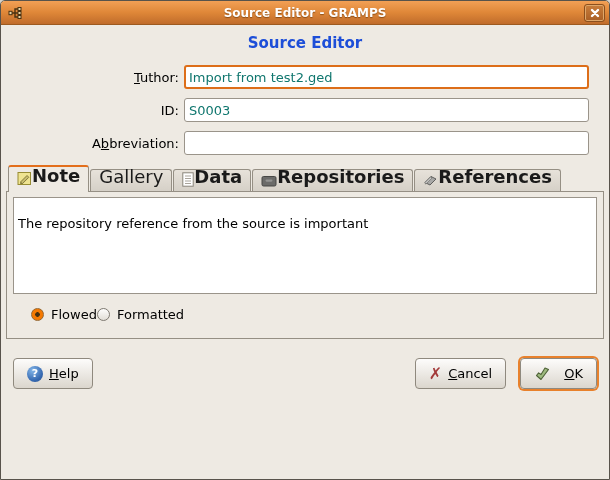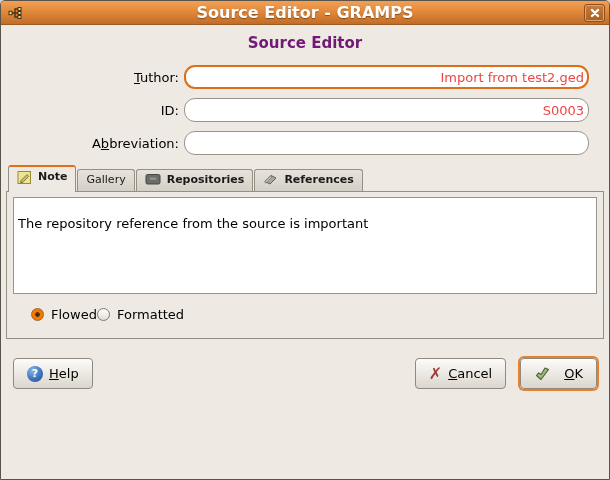--- a/index.html
+++ b/index.html
@@ -14,61 +14,61 @@
 
   
   .titlebar {
     height:24px; display:flex; align-items:center;
     background:linear-gradient(#F2A055 0%, #DF8738 50%, #C06C2B 100%);
     border-bottom:1px solid #9D5A1F; padding:0 4px; position:relative;
   }
   .app-icon { width:18px; height:18px; margin-left:2px; flex:0 0 auto; }
   .tb-title {
     position:absolute; left:0; right:0; text-align:center;
-    color:#fff; font-weight:bold; font-size:16px;
+    color:#fff; font-weight:bold; font-size:12px;
     text-shadow:0 1px 1px rgba(80,40,0,.55); pointer-events:none;
   }
   .close-btn {
     margin-left:auto; width:21px; height:18px; border-radius:3px;
     background:linear-gradient(#C97E3C,#A95E24);
     border:1px solid #8C4F1D; box-shadow:inset 0 0 0 1px #DFA769;
     display:flex; align-items:center; justify-content:center; cursor:pointer;
   }
   .close-btn svg { display:block; }
 
   
   .heading {
-    text-align:center; font-size:15px; font-weight:bold; color:#701a75;
+    text-align:center; font-size:15px; font-weight:bold; color:#1d4ed8;
     margin:9px 0 13px 0;
   }
 
   
   .frow {
     display:flex; align-items:center; height:24px; margin:0 20px 9px 6px;
   }
   .frow label {
     width:172px; text-align:right; font-size:13px; color:#000;
     padding-right:0; flex:0 0 auto;
   }
   .mn { text-decoration:underline; }
   .txt {
     flex:1 1 auto; margin-left:5px; height:24px;
-    border:1px solid #9A948A; border-radius:11px;
+    border:1px solid #9A948A; border-radius:3px;
     background:#fff; font:13px "DejaVu Sans","Liberation Sans",sans-serif;
-    padding:1px 4px; color:#ef4444; outline:none;text-align:right;
+    padding:1px 4px; color:#0f766e; outline:none;
   }
   .txt.focused { border:2px solid #DD6E19; padding:0 3px; }
 
   
   .notebook { margin:3px 5px 0 5px; }
   .tabbar { display:flex; align-items:flex-end; height:27px; padding-left:2px; position:relative; z-index:2; }
   .tab {
-    display:inline-flex; align-items:flex-start; gap:6px;
+    display:inline-flex; align-items:flex-end; 
     border:1px solid #958F84; border-bottom:none; border-radius:3px 3px 0 0;
-    padding:3px 8px 4px 8px; font-size:11px; color:#1a1a1a;
+    padding:3px 8px 4px 8px; font-size:18px; color:#1a1a1a;
     background:linear-gradient(#E7E2DA,#D5D0C7); cursor:pointer;
     margin-right:1px; height:22px;
   }
   .tab .tlabel.bold { font-weight:bold; }
   .tab.active {
     background:#EEEAE3; height:27px;
     border-top:2px solid #E36F1C; margin-bottom:-1px; padding-bottom:6px;
   }
   .ticon { display:inline-flex; }
   .panel {
@@ -162,20 +162,29 @@
             <path d="M3.5 11 L3.2 13 L5.3 12.8 Z" fill="#6F652A"></path>
           </svg>
         </span>
         <span class="tlabel bold">Note</span>
       </div>
       <div class="tab">
         <span class="tlabel">Gallery</span>
       </div>
       <div class="tab">
         <span class="ticon">
+          <svg width="12" height="15" viewBox="0 0 12 15">
+            <rect x="0.8" y="0.8" width="10.4" height="13.4" fill="#FFFFFF" stroke="#8A857B"></rect>
+            <path d="M3 4 h6 M3 6.5 h6 M3 9 h6 M3 11.5 h6" stroke="#A9A49B" stroke-width="1"></path>
+          </svg>
+        </span>
+        <span class="tlabel bold">Data</span>
+      </div>
+      <div class="tab">
+        <span class="ticon">
           <svg width="16" height="12" viewBox="0 0 16 12">
             <rect x="1" y="1.5" width="14" height="9.5" rx="1.5" fill="#6B6B69" stroke="#474745"></rect>
             <rect x="4.5" y="4.5" width="7" height="2.2" rx="1.1" fill="#939391"></rect>
           </svg>
         </span>
         <span class="tlabel bold">Repositories</span>
       </div>
       <div class="tab">
         <span class="ticon">
           <svg width="15" height="13" viewBox="0 0 15 13">

